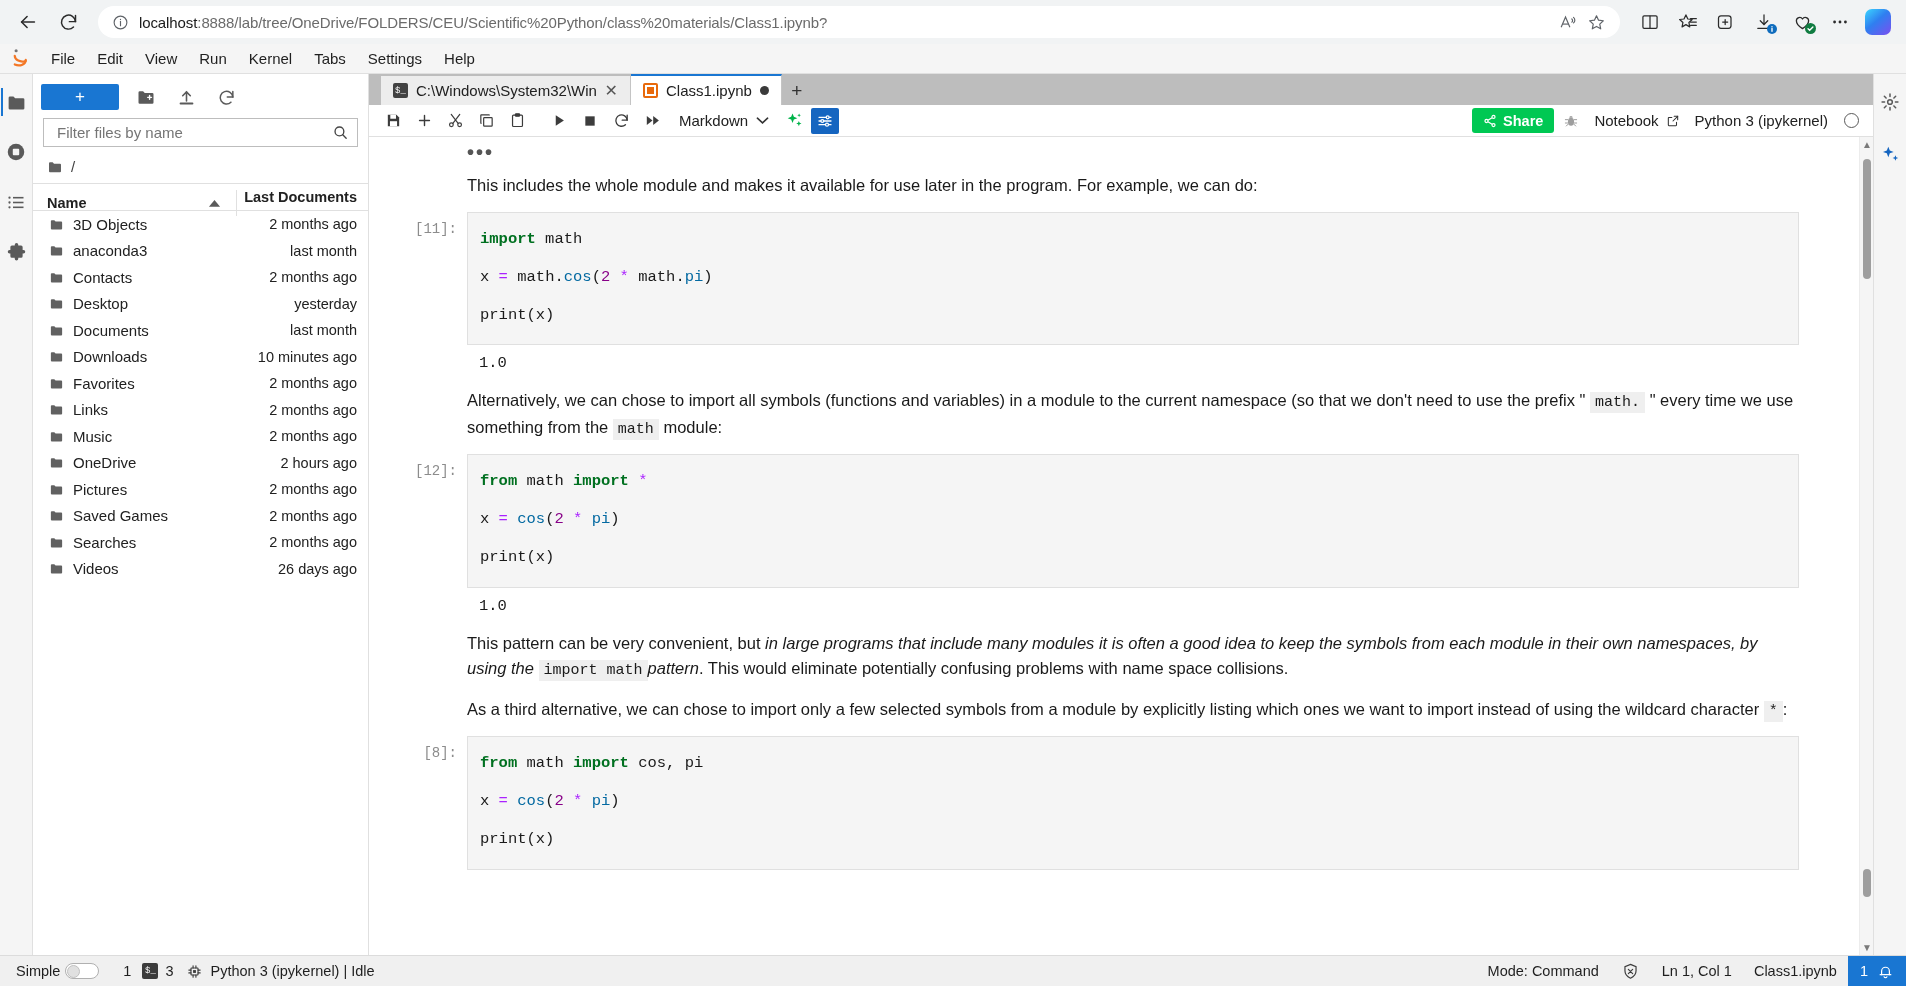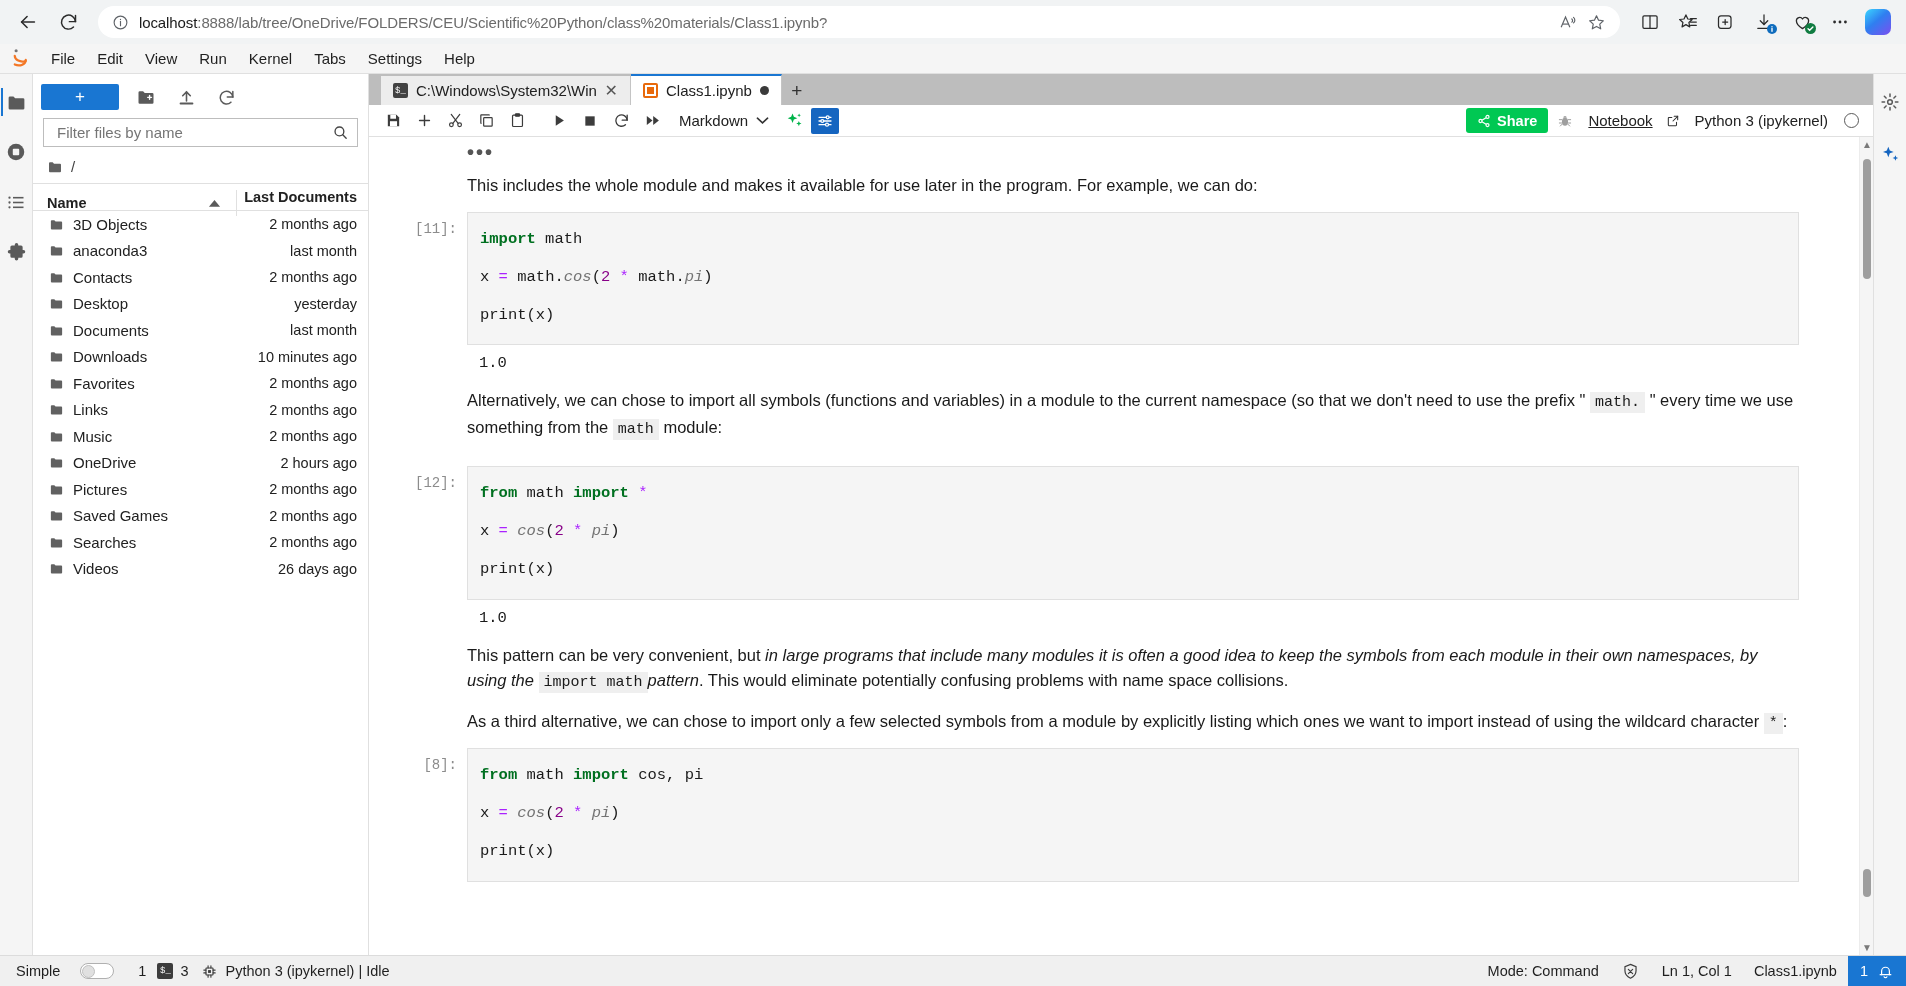--- a/index.html
+++ b/index.html
@@ -311,21 +311,21 @@
     color: #ffffff;
     height: 25px;
     border-radius: 3px;
     display: flex; align-items: center; gap: 6px;
     padding: 0 11px;
     font-size: 14.5px;
     font-weight: bold;
     cursor: pointer;
   }
   .kernel-name { font-size: 15px; color: #212121; padding: 0 6px; }
-  .nbk-label { font-size: 15px; color: #212121; display:flex; align-items:center; gap:13px; padding:0 6px;text-decoration:underline; }
+  .nbk-label { font-size: 15px; color: #212121; display:flex; align-items:center; gap:7px; padding:0 6px; }
   .idle-circle {
     width: 15px; height: 15px;
     border: 1.6px solid #5a5a5a;
     border-radius: 50%;
   }
 
   
   .nb-scroll-wrap { flex: 1; display: flex; min-height: 0; background:#fff; }
   .nb-content {
     flex: 1;
@@ -387,21 +387,21 @@
   }
   .code-line {
     font-family: "Liberation Mono", monospace;
     font-size: 15.5px;
     line-height: 2.45;
     color: #1a1a1a;
     padding-left: 12px;
     white-space: pre;
   }
   .k  { color: #007020; font-weight: bold; }   
-  .fn { color: #737373; font-style: italic; }                      
+  .fn { color: #0369a1; }                      
   .nb { color: #880088; }                      
   .op { color: #aa22ff; }                      
   .out {
     font-family: "Liberation Mono", monospace;
     font-size: 15.5px;
     color: #1a1a1a;
     padding: 9px 0 9px 12px;
   }
   .ellipsis-md {
     font-size: 20px; color: #555; letter-spacing: 2px;
@@ -426,21 +426,21 @@
     height: 31px;
     background: #f0f0f0;
     border-top: 1px solid #dcdcdc;
     display: flex;
     align-items: center;
     font-size: 14.5px;
     color: #1f1f1f;
     padding-left: 16px;
     gap: 0;
   }
-  .sb-group { display: flex; align-items: center; gap: 20px; }
+  .sb-group { display: flex; align-items: center; gap: 5px; }
   .toggle-track {
     width: 34px; height: 16px;
     background: #ffffff;
     border: 1px solid #b0b0b0;
     border-radius: 9px;
     position: relative;
     cursor: pointer;
   }
   .toggle-knob {
     position: absolute; left: 1px; top: 1px;
@@ -993,21 +993,21 @@
             <div class="md-text">
               <span>Alternatively, we can chose to import all symbols (functions and variables) in a module to the current namespace (so that we don't need to use the prefix</span>
               " <code class="inline">math.</code> "
               <span>every time we use something from the</span>
               <code class="inline">math</code>
               <span>module:</span>
             </div>
           </div>
         </div>
 
-        <div class="cell" style="margin-top:18px">
+        <div class="cell" style="margin-top:6px">
           <div class="prompt">[12]:</div>
           <div class="cell-body">
             <div class="input-area">
               <div class="code-line"><span class="k">from</span> math <span class="k">import</span> <span class="op">*</span></div>
               <div class="code-line">x <span class="op">=</span> <span class="fn">cos</span>(<span class="nb">2</span> <span class="op">*</span> <span class="fn">pi</span>)</div>
               <div class="code-line">print(x)</div>
             </div>
             <div class="out">1.0</div>
           </div>
         </div>

